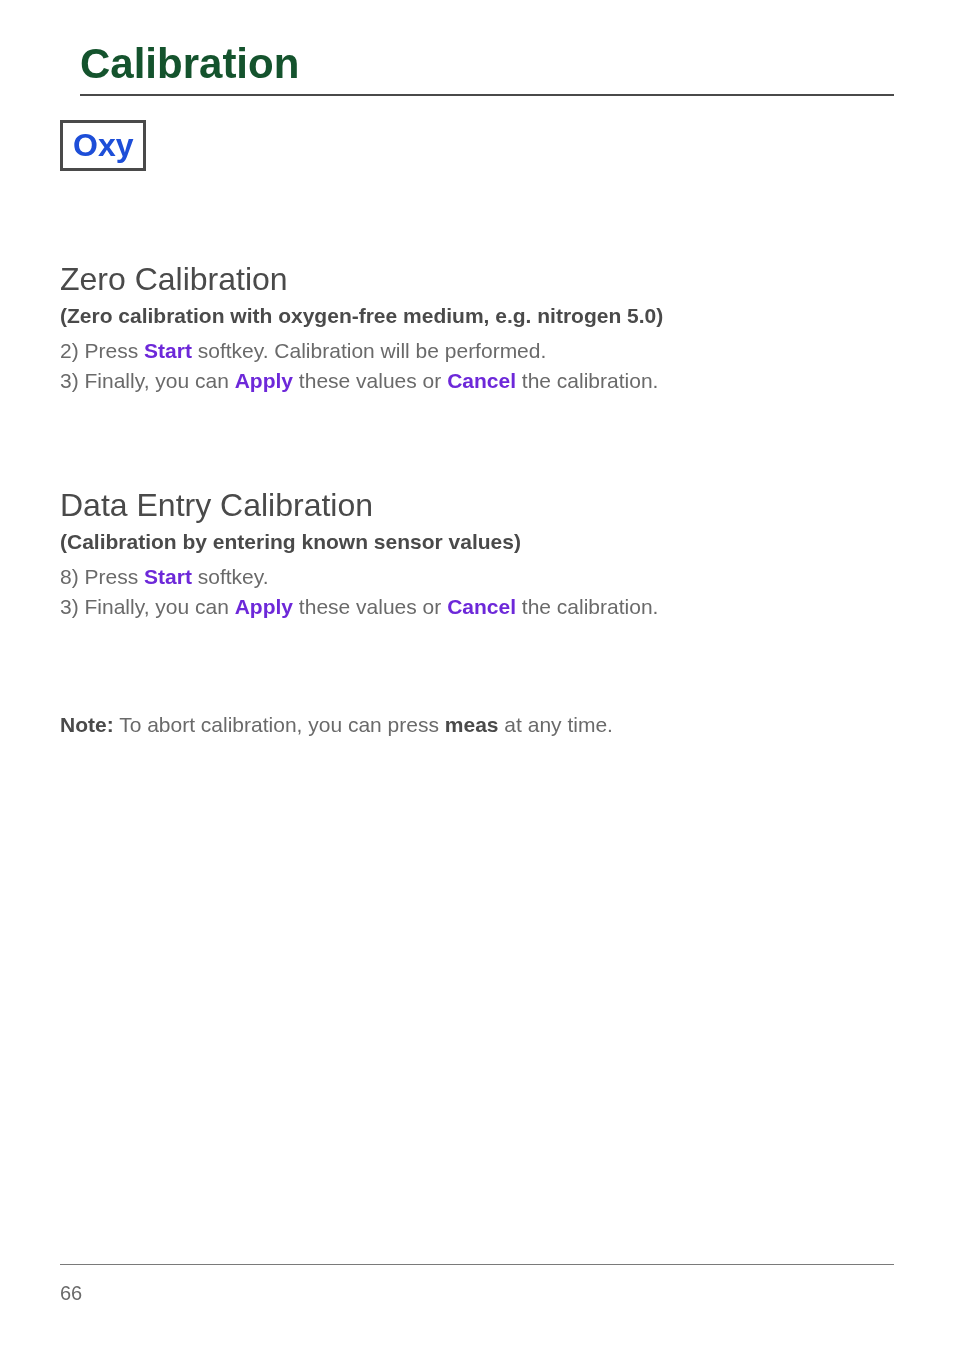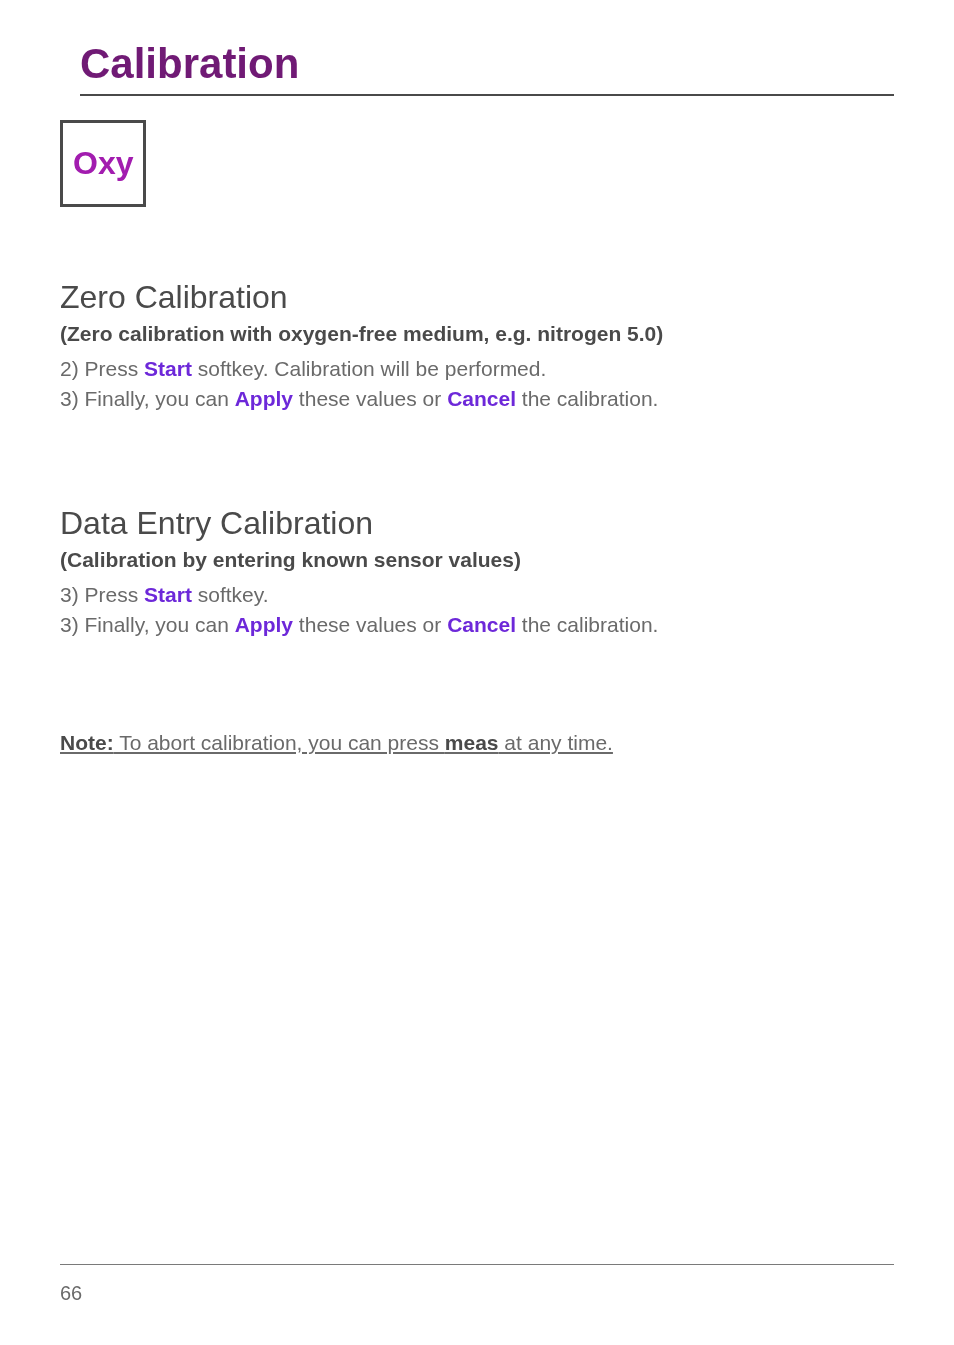--- a/index.html
+++ b/index.html
@@ -12,34 +12,34 @@
       height: 1345px;
       background: #ffffff;
       font-family: Arial, Helvetica, sans-serif;
       color: #4a4a4a;
       padding: 40px 60px 40px 60px;
       position: relative;
     }
     .page-title {
       font-size: 42px;
       font-weight: bold;
-      color: #701a75;
+      color: #14532d;
       border-bottom: 2px solid #4a4a4a;
       padding-bottom: 6px;
       margin-bottom: 24px;
       margin-left: 20px;
     }
     .badge-box {
       display: inline-block;
       border: 3px solid #4a4a4a;
-      padding: 22px 10px;
+      padding: 4px 10px;
       font-size: 32px;
       font-weight: bold;
-      color: #a21caf;
-      margin-bottom: 72px;
+      color: #1d4ed8;
+      margin-bottom: 90px;
     }
     .section-heading {
       font-size: 32px;
       font-weight: normal;
       color: #4a4a4a;
       margin-bottom: 6px;
     }
     .section-subheading {
       font-size: 21px;
       font-weight: bold;
@@ -55,21 +55,20 @@
       font-weight: bold;
       color: #6d28d9;
     }
     .section-block {
       margin-bottom: 90px;
     }
     .note-block {
       font-size: 21px;
       color: #6a6a6a;
       margin-top: 20px;
-      text-decoration: underline;
     }
     .note-block .bold {
       font-weight: bold;
       color: #4a4a4a;
     }
     .footer-rule {
       position: absolute;
       bottom: 80px;
       left: 60px;
       right: 60px;
@@ -100,21 +99,21 @@
   </div>
   <div class="step">
     <span>3) Finally, you can </span><span class="bold">Apply</span><span> these values or </span><span class="bold">Cancel</span><span> the calibration.</span>
   </div>
 </div>
 
 <div class="section-block">
   <div class="section-heading">Data Entry Calibration</div>
   <div class="section-subheading">(Calibration by entering known sensor values)</div>
   <div class="step">
-    <span>3) Press </span><span class="bold">Start</span><span> softkey.</span>
+    <span>8) Press </span><span class="bold">Start</span><span> softkey.</span>
   </div>
   <div class="step">
     <span>3) Finally, you can </span><span class="bold">Apply</span><span> these values or </span><span class="bold">Cancel</span><span> the calibration.</span>
   </div>
 </div>
 
 <div class="note-block">
   <span class="bold">Note:</span><span> To abort calibration, you can press </span><span class="bold">meas</span><span> at any time.</span>
 </div>
 

